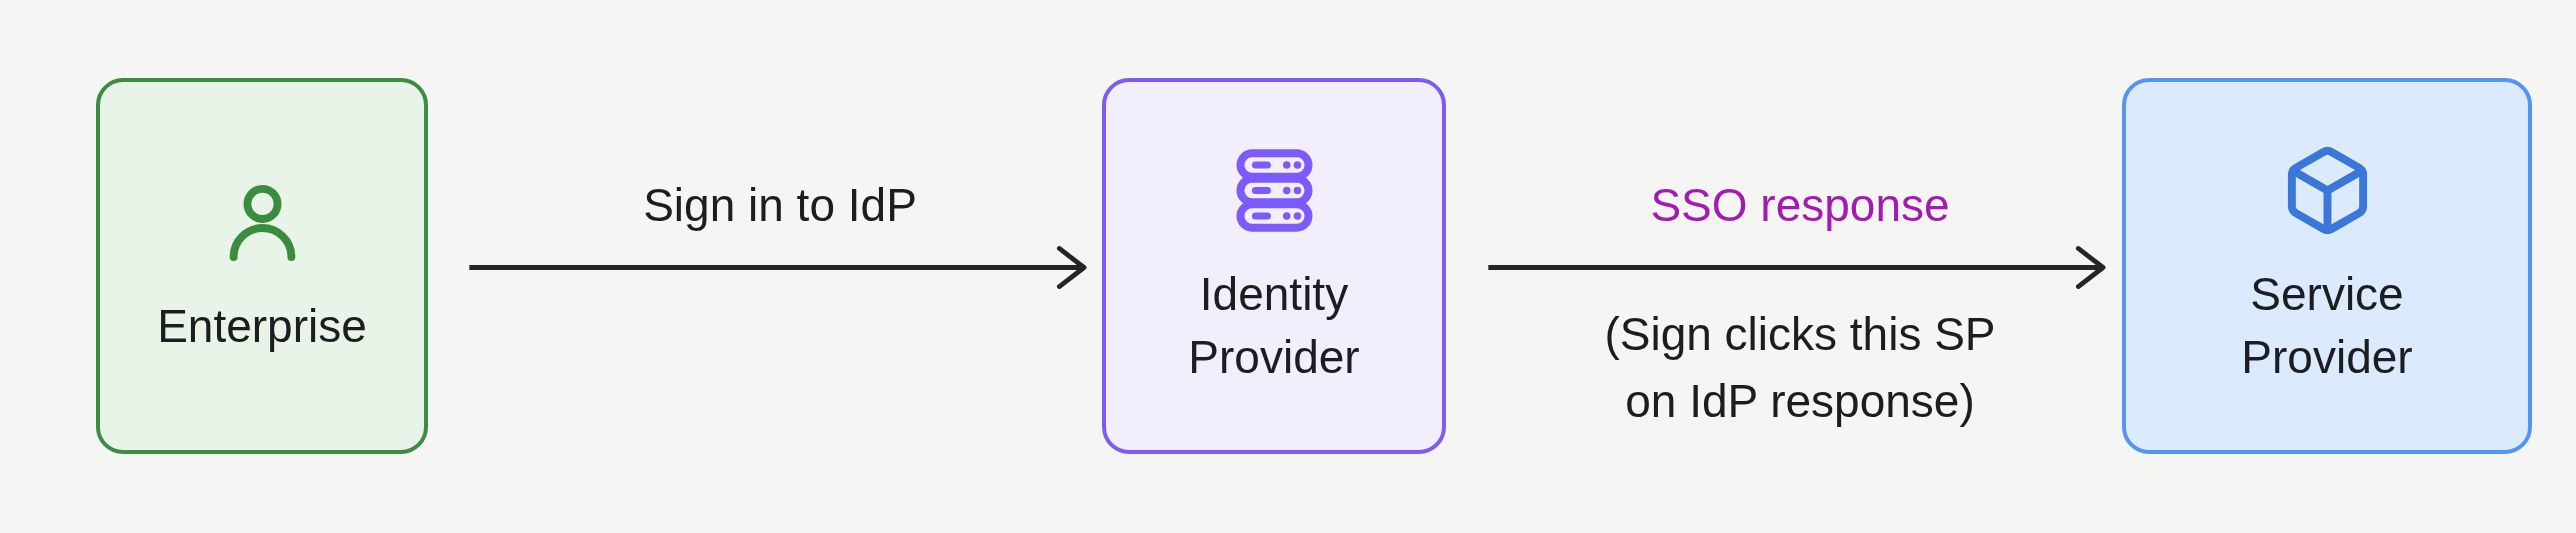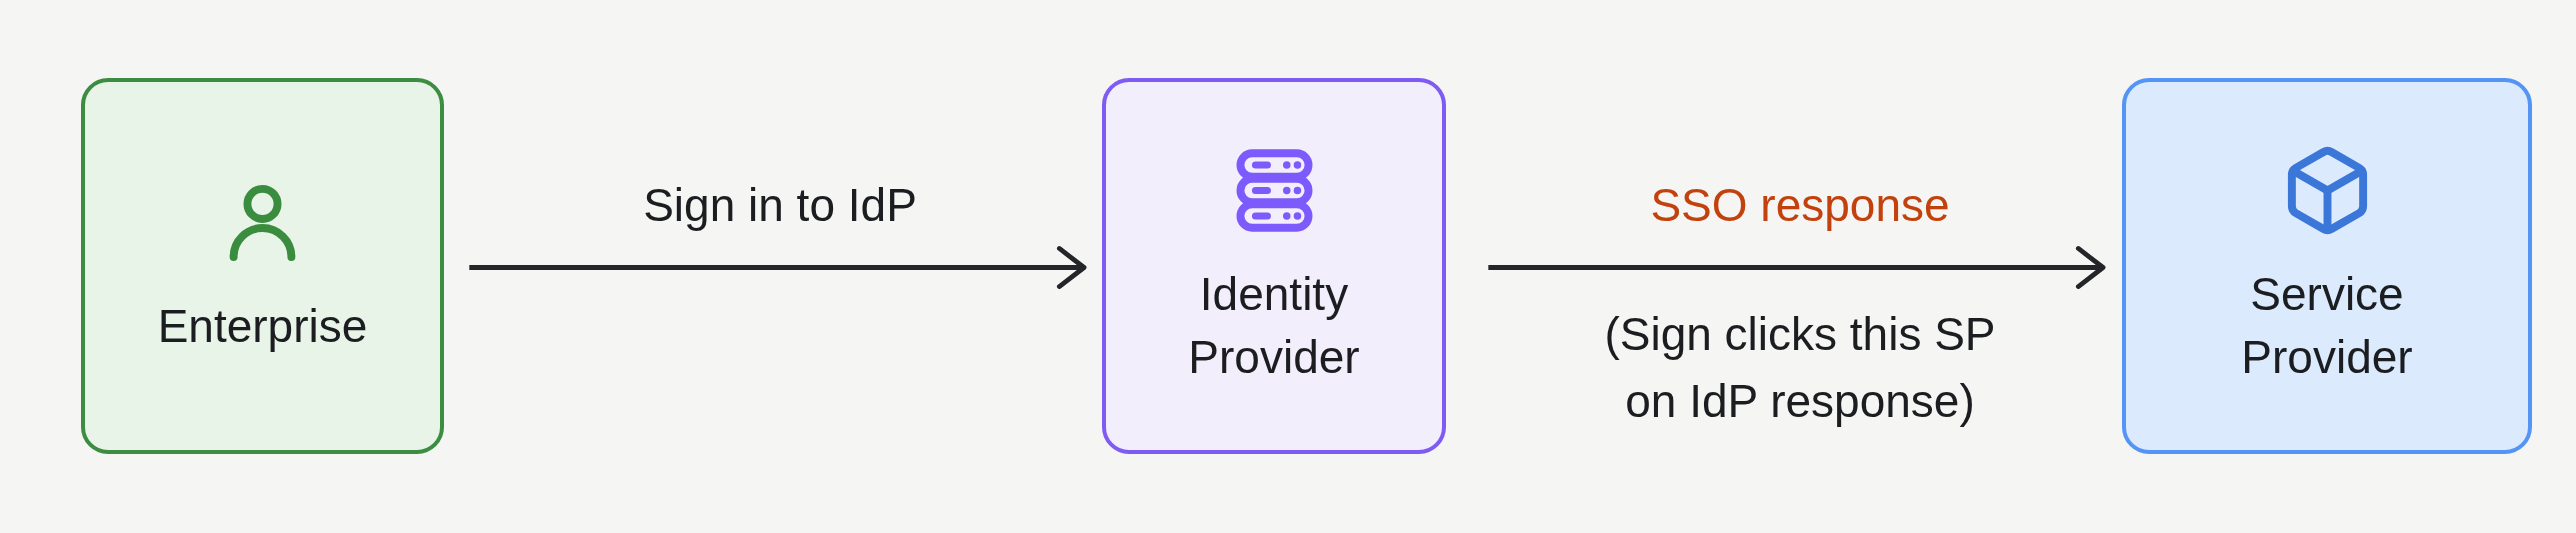--- a/index.html
+++ b/index.html
@@ -33,21 +33,21 @@
     display: block;
   }
   .node-label {
     font-size: 46px;
     line-height: 63px;
     font-weight: 500;
     color: #1b1d20;
     text-align: center;
     letter-spacing: 0;
   }
-  #node-enterprise-user { left: 81px;   width: 363px; }
+  #node-enterprise-user { left: 96px;   width: 332px; }
   #node-identity-provider { left: 1102px; width: 344px; }
   #node-service-provider { left: 2122px; width: 410px; }
 
   .edge-arrow {
     position: absolute;
     top: 238px;
     width: 631px;
     height: 59px;
   }
   #edge-arrow-1 { left: 465px; }
@@ -115,21 +115,21 @@
       <circle cx="17.8" cy="12" r="0.95" fill="currentColor" stroke="none"></circle>
       <circle cx="15.1" cy="18.45" r="0.95" fill="currentColor" stroke="none"></circle>
       <circle cx="17.8" cy="18.45" r="0.95" fill="currentColor" stroke="none"></circle>
     </svg>
     <div class="node-label" style="color: rgb(27, 29, 32);">
       <div>Identity</div>
       <div>Provider</div>
     </div>
   </div>
 
-  <div class="edge-label" id="edge-label-2" style="color: #c2410c;">SSO response</div>
+  <div class="edge-label" id="edge-label-2" style="color: #a21caf;">SSO response</div>
   <svg class="edge-arrow" id="edge-arrow-2" viewBox="0 0 662 62" fill="none" stroke="#232528">
     <line x1="4" y1="31" x2="648" y2="31" stroke-width="5"></line>
     <path d="M624 11 L650 31 L624 51" stroke-width="5" stroke-linecap="round" stroke-linejoin="round"></path>
   </svg>
   <div class="edge-note" style="color: rgb(27, 29, 32);">
     <div>(Sign clicks this SP</div>
     <div>on IdP response)</div>
   </div>
 
   <div class="node" id="node-service-provider" style="border-color: rgb(84, 148, 244); background: rgb(219, 234, 253);">

